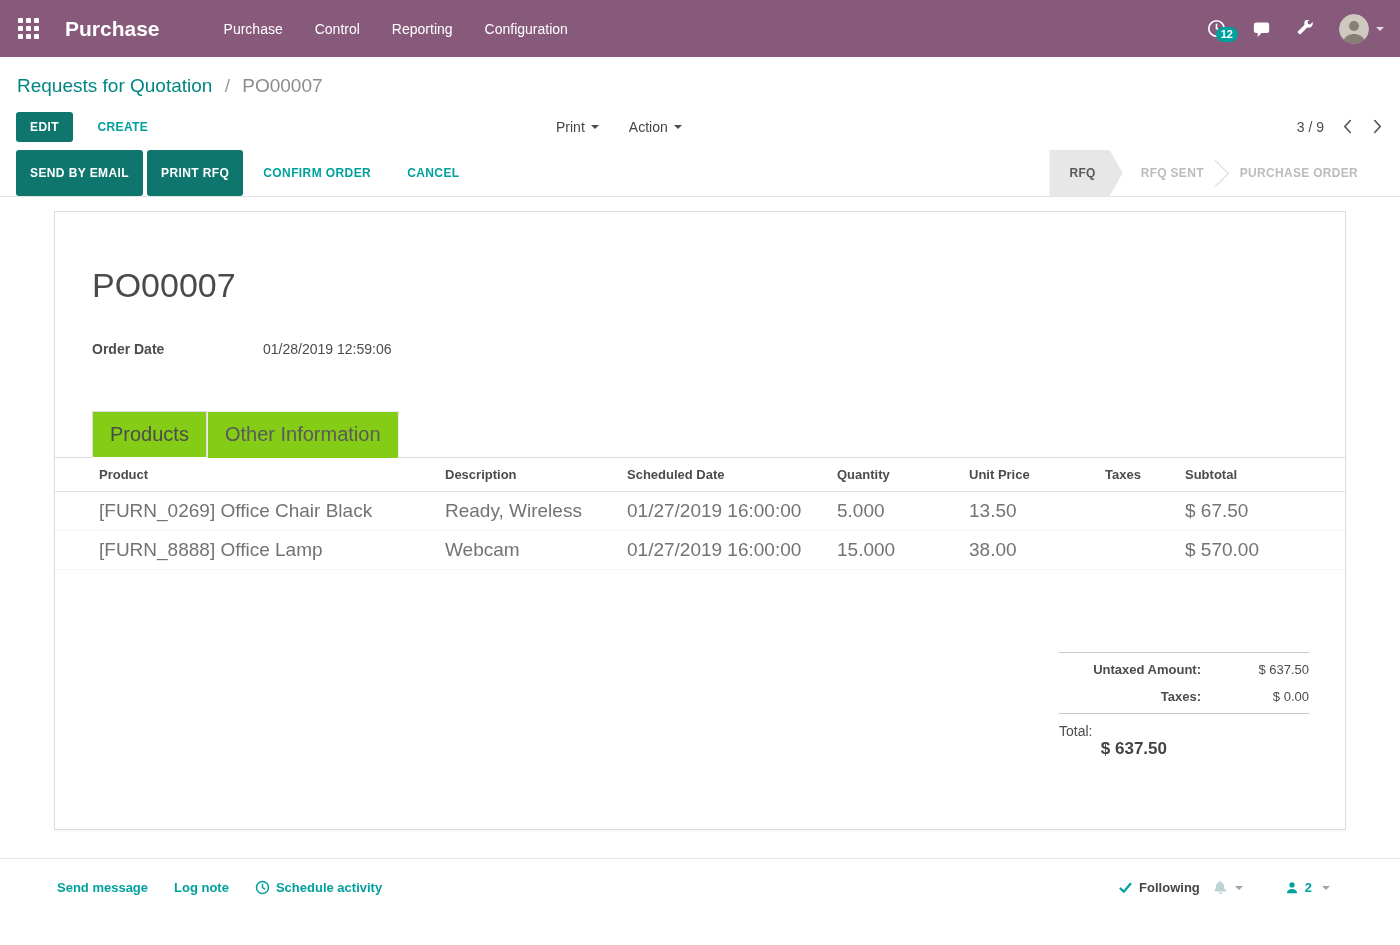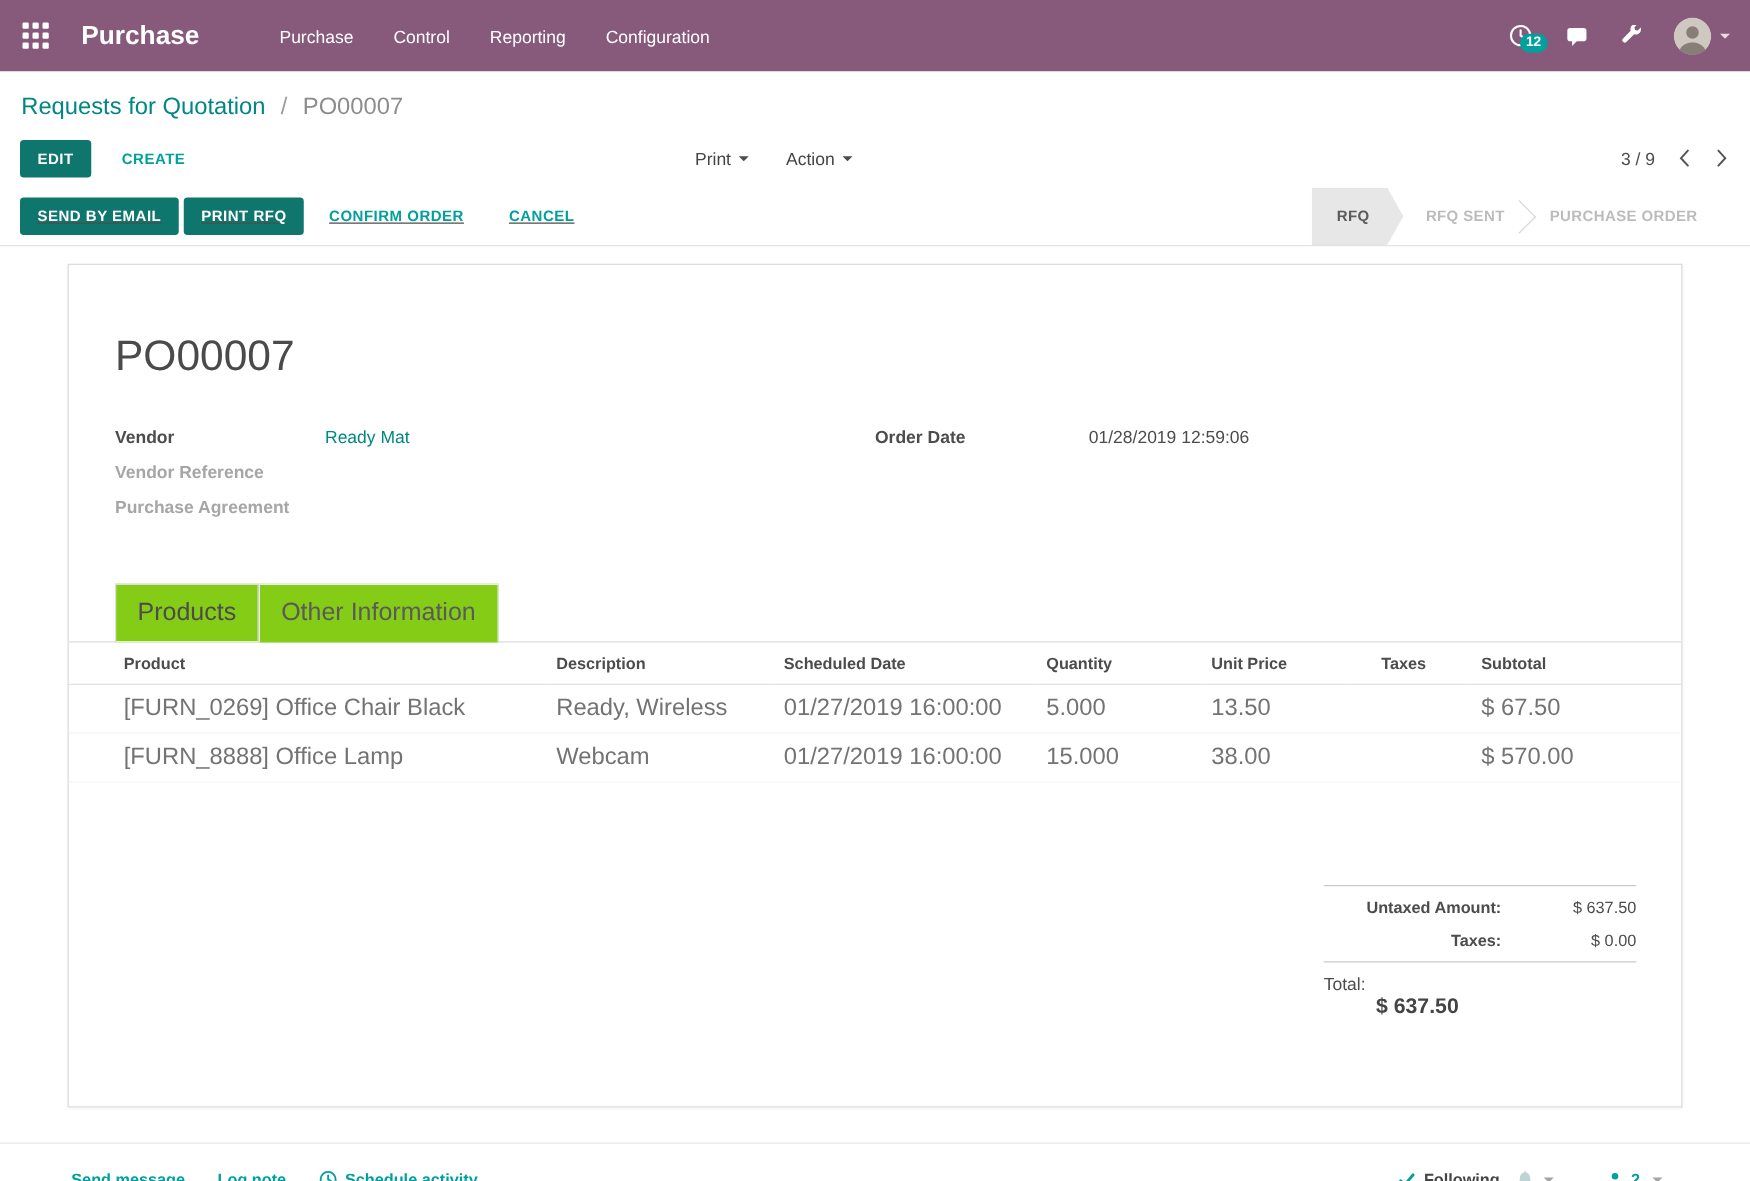--- a/index.html
+++ b/index.html
@@ -42,21 +42,21 @@
   .cp-left .btn-teal-link { margin-left: 16px; }
   .cp-center { position: absolute; left: 556px; top: 0; height: 100%; display: flex; align-items: center; gap: 30px; }
   .dropdown-toggle { font-size: 14px; color: #444; display: flex; align-items: center; }
   .cp-right { margin-left: auto; display: flex; align-items: center; gap: 17px; }
   .pager-count { font-size: 14px; color: #4c4c4c; cursor: pointer; }
   .pager-arrow { display: flex; align-items: center; padding: 4px 2px; }
 
   
   .statusbar { height: 47px; border-bottom: 1px solid #e3e3e3; display: flex;
     justify-content: space-between; align-items: stretch; padding-left: 16px; }
-  .sb-left { display: flex; align-items: center; gap: 4px; text-decoration: underline; }
+  .sb-left { display: flex; gap: 4px; }
   .sb-left .confirm { margin-left: 12px; }
   .sb-left .cancel { margin-left: 24px; }
   .sb-pipeline { display: flex; align-items: stretch; padding-right: 24px; }
   .step { display: flex; align-items: center; padding: 0 18px; font-size: 12px; font-weight: 700;
     color: #bcbcbc; letter-spacing: .3px; cursor: pointer; }
   .step.active { background: #e7e7e7; color: #5a5a5a; padding: 0 27px 0 20px;
     clip-path: polygon(0 0, calc(100% - 13px) 0, 100% 50%, calc(100% - 13px) 100%, 0 100%); }
   .chev { align-self: center; width: 19px; height: 19px; border-top: 1px solid #d8d8d8;
     border-right: 1px solid #d8d8d8; transform: rotate(45deg); margin: 0 -3px 0 -16px; }
 
@@ -219,34 +219,20 @@
     <span class="chev"></span>
     <div class="step">PURCHASE ORDER</div>
   </div>
 </div>
 
 <div class="content">
   <div class="sheet">
     <div class="sheet-pad">
       <h1 class="o-title">PO00007</h1>
       <div class="fields">
-        <div class="fcol">
-          <div class="frow">
-            <span class="flabel">Vendor</span>
-            <a class="fvalue link">Ready Mat</a>
-          </div>
-          <div class="frow">
-            <span class="flabel muted">Vendor Reference</span>
-            <span class="fvalue"></span>
-          </div>
-          <div class="frow">
-            <span class="flabel muted">Purchase Agreement</span>
-            <span class="fvalue"></span>
-          </div>
-        </div>
         <div class="fcol rightcol">
           <div class="frow">
             <span class="flabel">Order Date</span>
             <span class="fvalue">01/28/2019 12:59:06</span>
           </div>
         </div>
       </div>
     </div>
 
     <div class="tabs">

